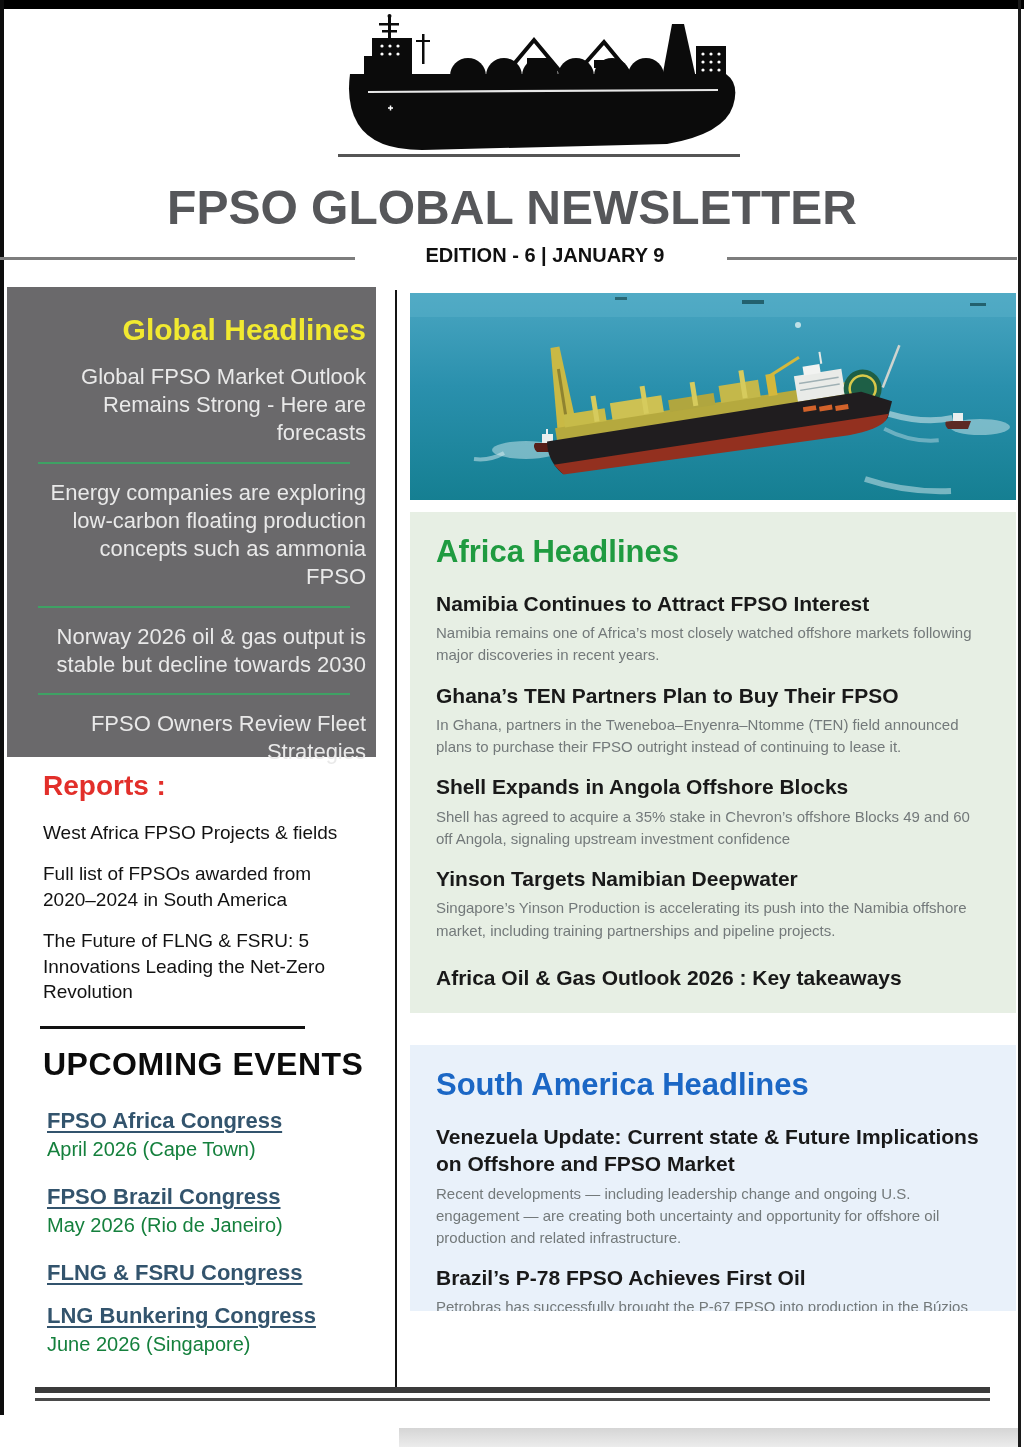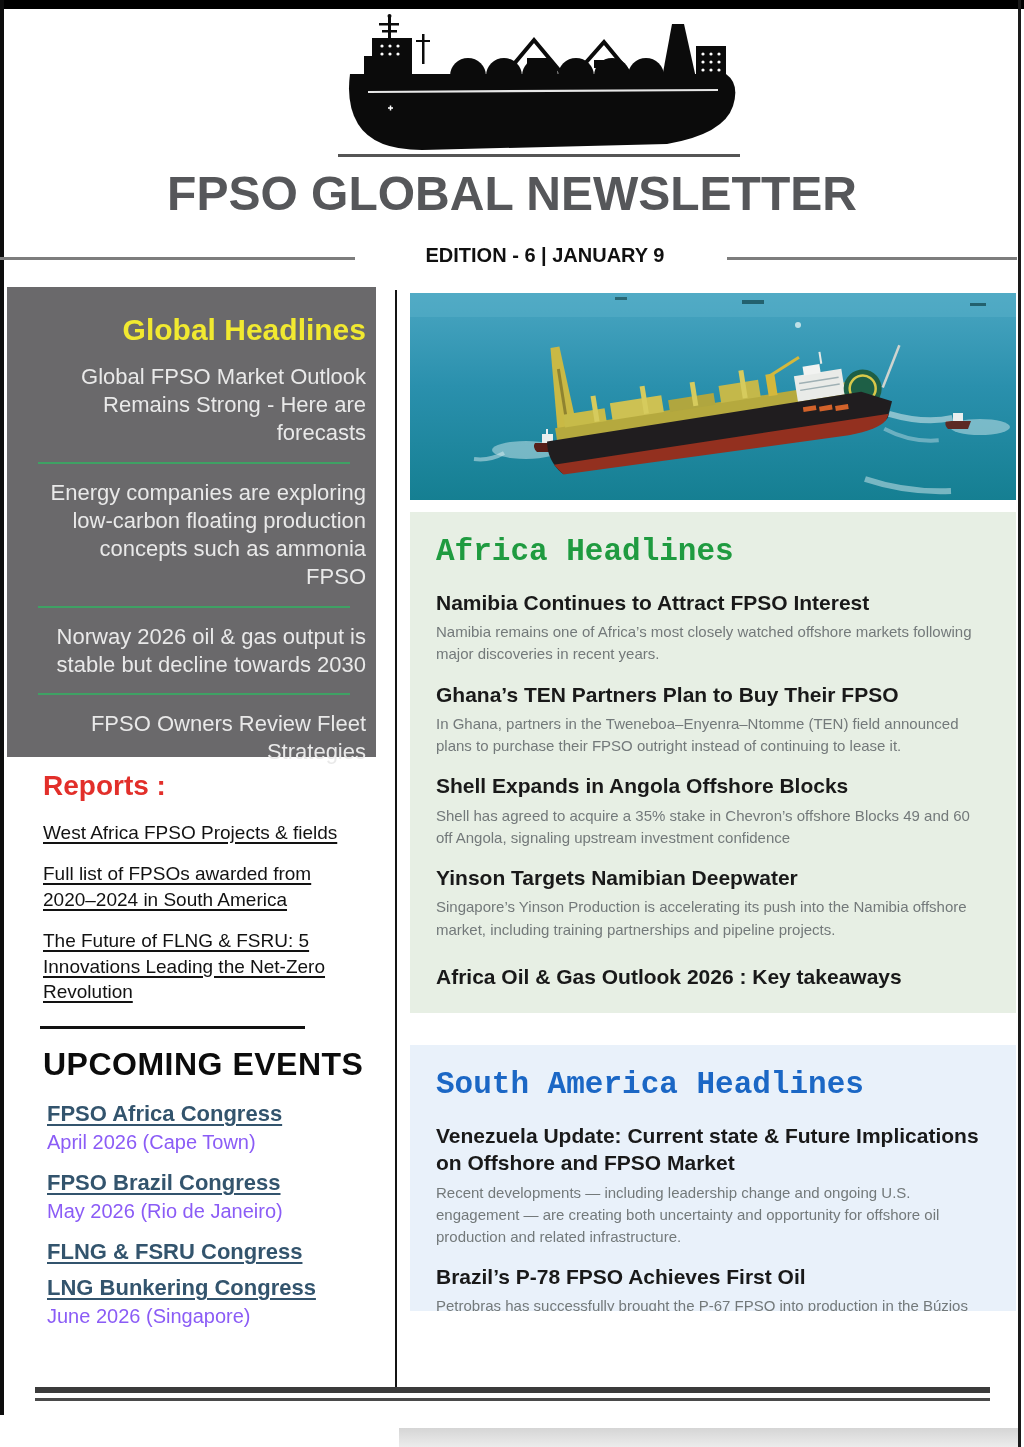--- a/index.html
+++ b/index.html
@@ -9,61 +9,61 @@
   }
   
   .top-bar{position:absolute;left:0;top:0;width:1024px;height:9px;background:#000;}
   .left-border{position:absolute;left:0;top:0;width:4px;height:1415px;background:#0d0d0d;}
   .right-border{position:absolute;left:1018px;top:0;width:3px;height:1447px;background:#1a1a1a;}
   .col-divider{position:absolute;left:395px;top:290px;width:2px;height:1098px;background:#141414;}
 
   
   .logo-wrap{position:absolute;left:322px;top:12px;width:430px;height:150px;}
   .page-title{
-    position:absolute;left:0;top:166px;width:1024px;text-align:center;
+    position:absolute;left:0;top:180px;width:1024px;text-align:center;
     font-size:48px;font-weight:800;color:#56575a;letter-spacing:0px;
   }
   .subtitle-row{position:absolute;left:0;top:244px;width:1024px;height:30px;}
   .subtitle-line-left{position:absolute;left:0;top:13px;width:355px;height:3px;background:#7d7d7d;}
   .subtitle-line-right{position:absolute;left:727px;top:13px;width:290px;height:3px;background:#7d7d7d;}
   .subtitle-text{position:absolute;left:380px;top:0;width:330px;text-align:center;font-size:20px;font-weight:700;color:#101010;}
 
   
   .sidebar-box{
     position:absolute;left:7px;top:287px;width:369px;height:470px;background:#6a696b;
     box-sizing:border-box;padding:26px 10px 0 31px;text-align:right;
   }
   .sidebar-title{font-size:30px;font-weight:800;color:#f1e930;margin:0 0 16px 0;}
   .sb-item{font-size:22px;color:#e9e9e9;line-height:1.27;}
   .sb-sep{height:2px;background:#3fa164;margin:15px 0;width:95%;}
 
   .reports-block{position:absolute;left:43px;top:770px;width:322px;}
   .reports-title{font-size:28px;font-weight:700;color:#e22f2a;margin:0 0 18px 0;}
   .report-link{
     display:block;font-size:19px;color:#121212;line-height:1.34;margin-bottom:16px;
-    text-decoration:underline;text-decoration-thickness:2px;text-underline-offset:3px;cursor:pointer;
+    text-decoration-thickness:2px;text-underline-offset:3px;cursor:pointer;
   }
   .reports-divider{position:absolute;left:40px;top:1026px;width:265px;height:3px;background:#111;}
 
   .events-block{position:absolute;left:43px;top:1046px;width:335px;}
   .events-title{font-size:32px;font-weight:800;color:#0c0c0c;margin:0 0 18px 0;letter-spacing:0.5px;}
   .event-name{
-    display:inline-block;font-size:22px;font-weight:700;color:#33546d;margin:0 0 4px 4px;
+    display:inline-block;font-size:22px;font-weight:700;color:#33546d;margin:7px 0 4px 4px;
     text-decoration:underline;text-decoration-thickness:2px;text-underline-offset:3px;cursor:pointer;
   }
-  .event-date{font-size:20px;color:#8b5cf6;margin:0 0 16px 4px;}
+  .event-date{font-size:20px;color:#15803d;margin:0 0 16px 4px;}
   .event-date:empty{display:none;margin:0;}
   .event:nth-child(4) .event-name{margin-bottom:10px;}
 
   
   .photo{position:absolute;left:410px;top:293px;width:606px;height:207px;overflow:hidden;}
   .section{position:absolute;left:410px;width:606px;box-sizing:border-box;padding:22px 26px;overflow:hidden;}
   .africa-section{top:512px;height:501px;background:#e7efe4;}
   .sa-section{top:1045px;height:266px;background:#e9f1fa;}
-  .section-title{font-size:31px;font-weight:800;margin:0 0 20px 0;font-family:Liberation Mono, monospace;}
+  .section-title{font-size:31px;font-weight:800;margin:0 0 20px 0;}
   .africa-section .section-title{color:#1f9b40;}
   .sa-section .section-title{color:#1b67c5;}
   .article{margin-bottom:15px;}
   .article-title{font-size:21px;font-weight:700;color:#191919;line-height:1.3;margin-bottom:5px;}
   .article-body{font-size:15px;color:#73797a;line-height:1.48;max-width:556px;}
   .article-body:empty{display:none;}
 
   
   .rule-thick{position:absolute;left:35px;top:1387px;width:955px;height:6px;background:#3b3b3b;}
   .rule-thin{position:absolute;left:35px;top:1398px;width:955px;height:3px;background:#4a4a4a;}

